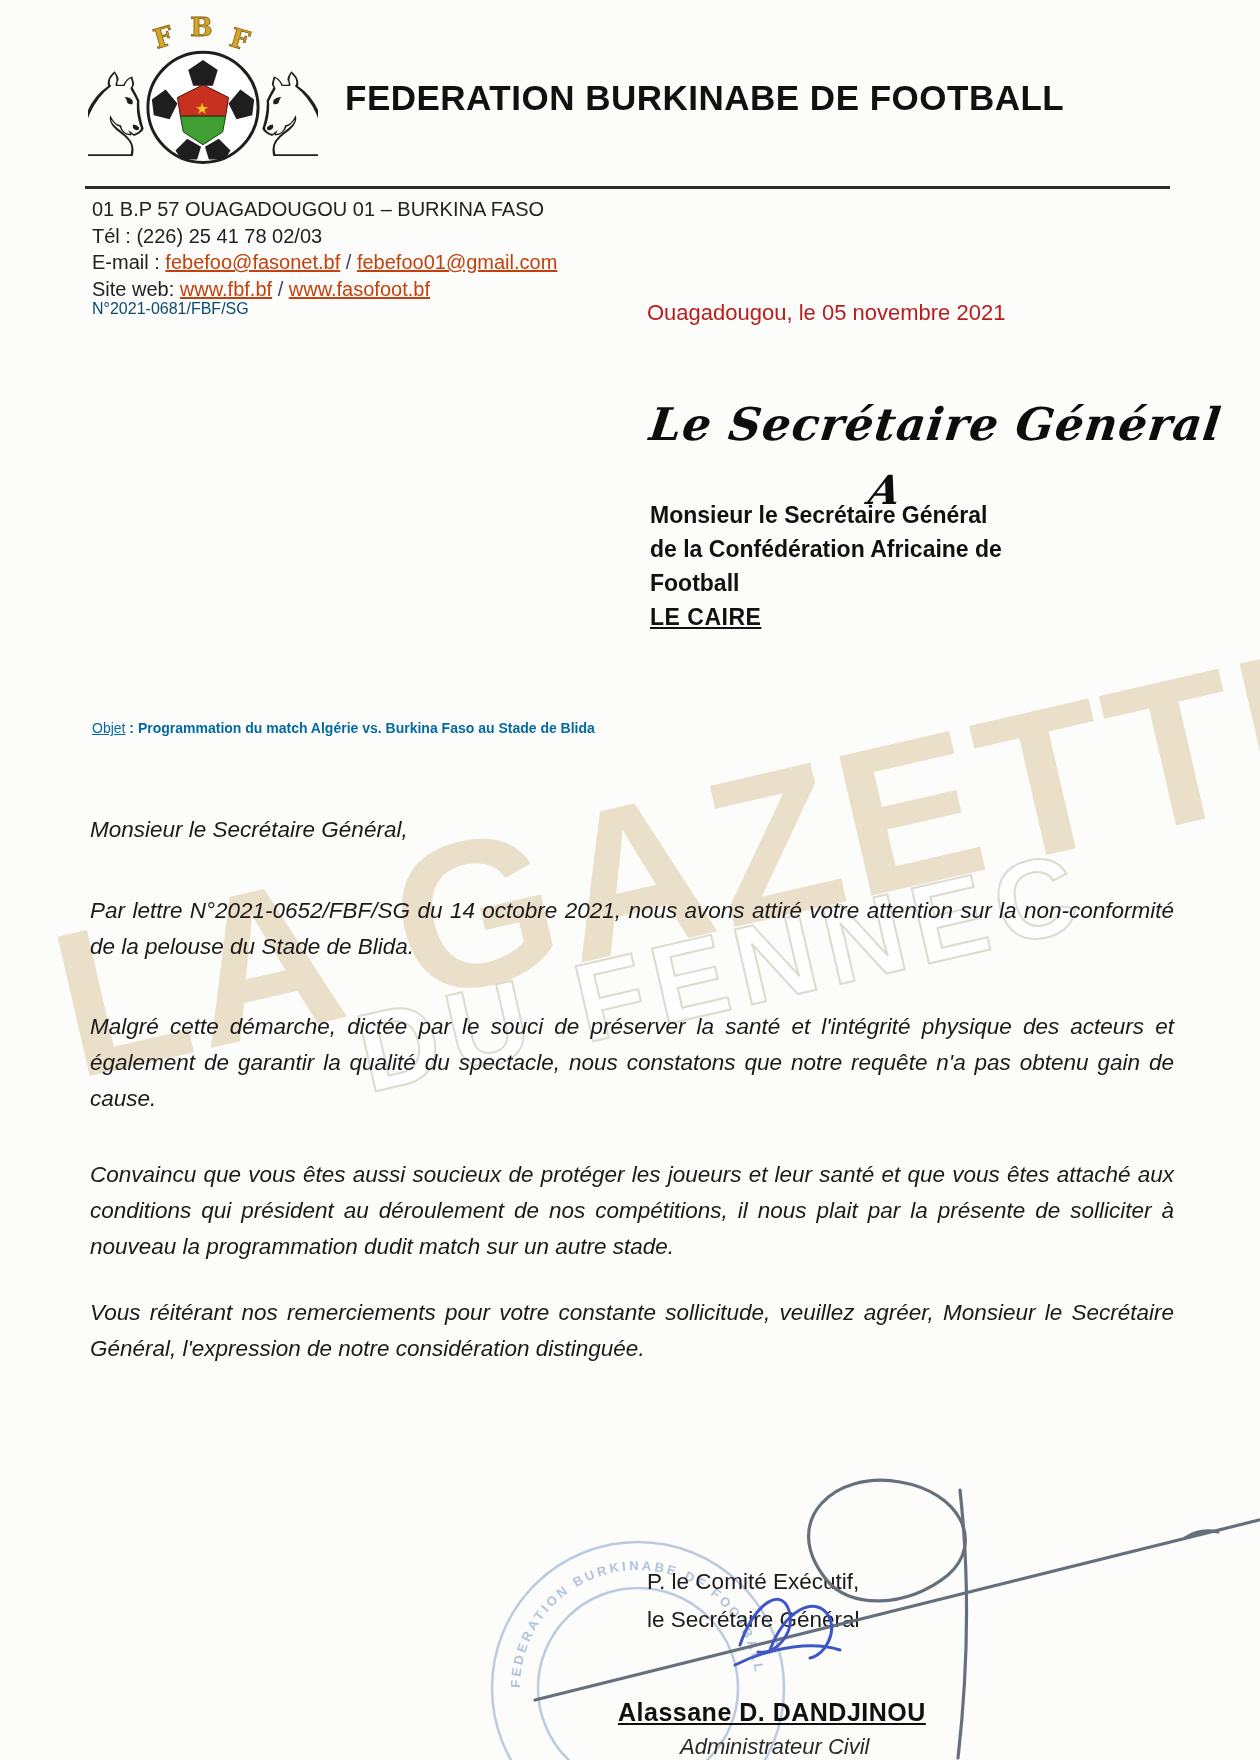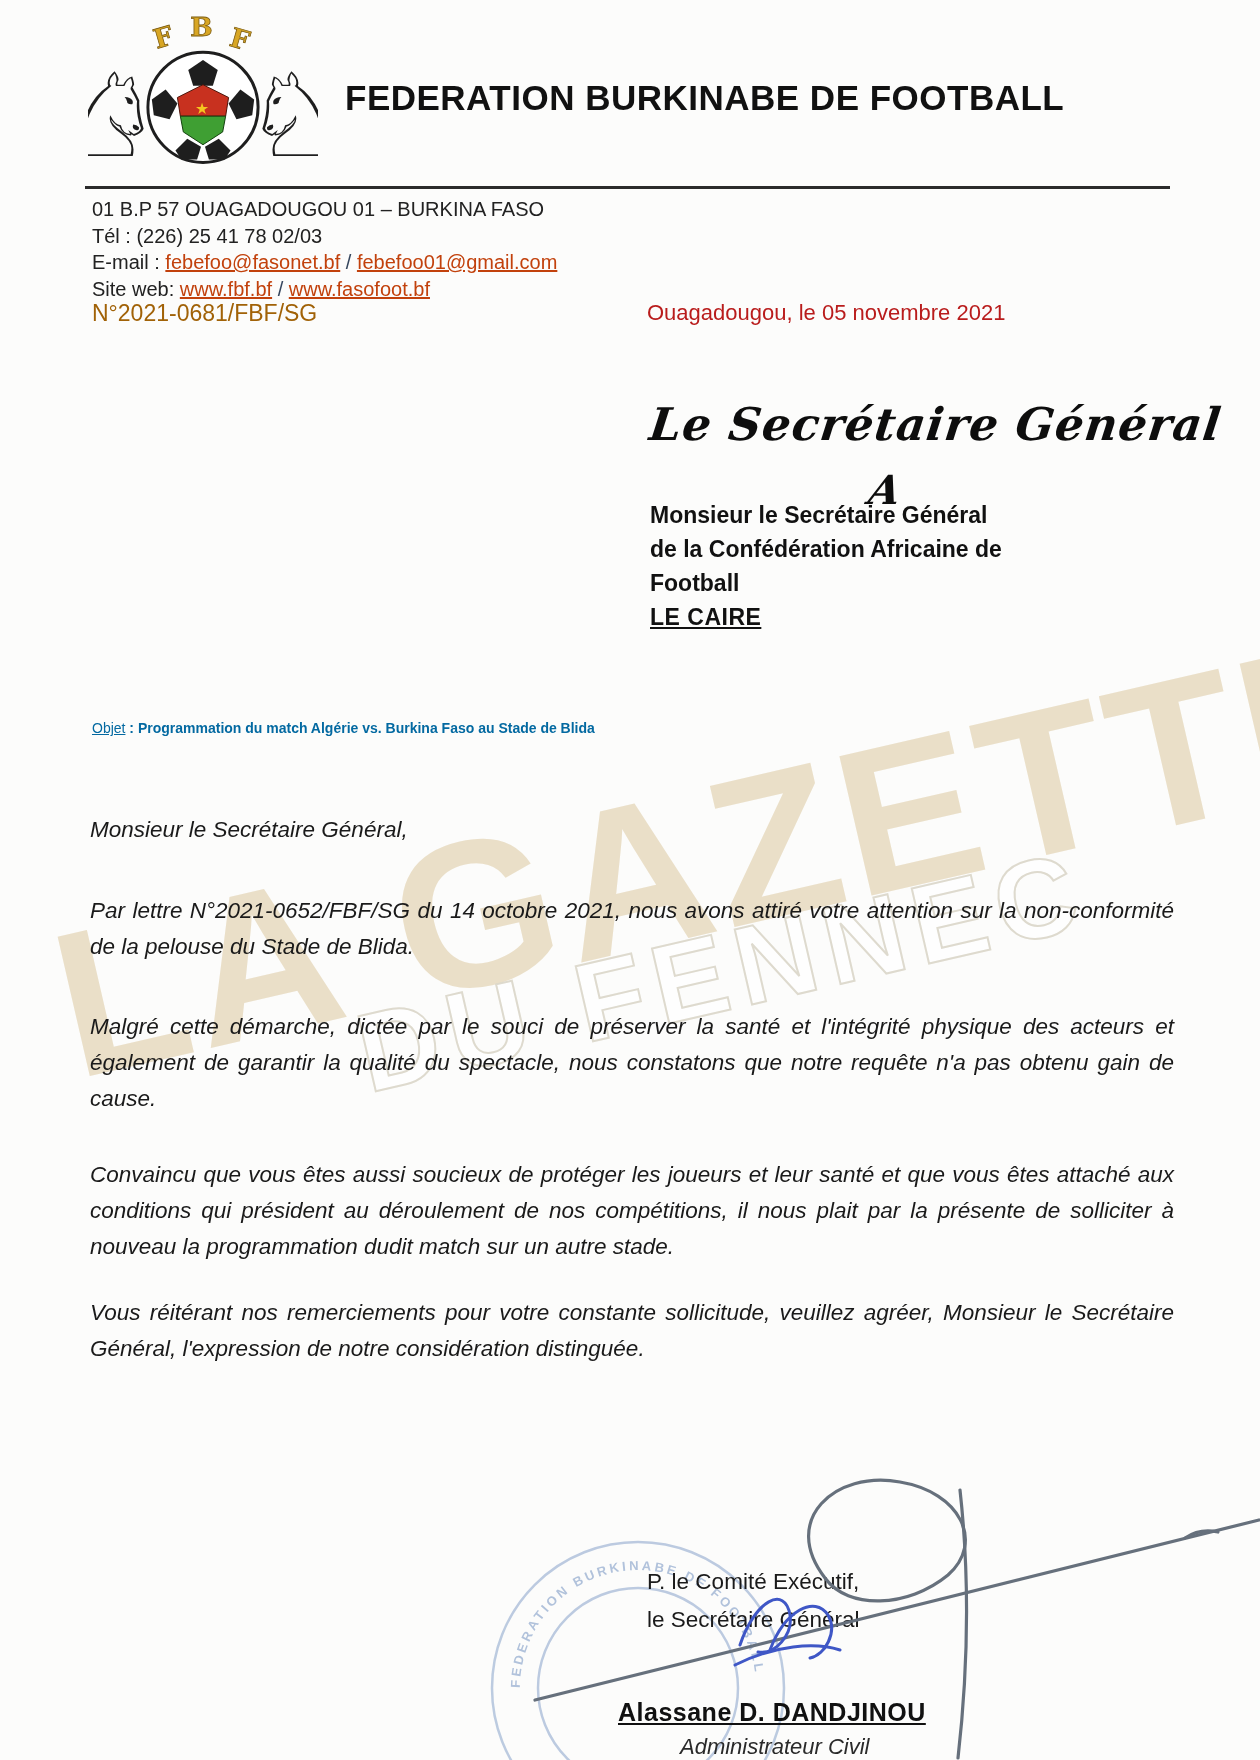--- a/index.html
+++ b/index.html
@@ -42,21 +42,21 @@
     position:absolute;left:345px;top:78px;width:880px;
     font-size:35px;font-weight:bold;letter-spacing:.5px;color:#111;
     white-space:nowrap;
   }
   .head-rule{position:absolute;left:85px;top:186px;width:1085px;height:3px;background:#2b2b2b;}
 
   .contact{position:absolute;left:92px;top:196px;font-size:20px;line-height:26.5px;color:#222;}
   .contact a{color:#c2410c;text-decoration:underline;}
   .contact .sep{color:#35465e;}
 
-  .ref{position:absolute;left:92px;top:300px;font-size:23px;color:#a16207;}
+  .ref{position:absolute;left:92px;top:300px;font-size:16px;color:#0c4a6e;}
   .dateline{position:absolute;left:647px;top:300px;font-size:22px;color:#b91c1c;}
 
   
   .sender-script{
     position:absolute;left:650px;top:398px;width:470px;text-align:center;
     font-family:"DejaVu Serif", serif;font-style:italic;font-weight:bold;
     font-size:45px;color:#0d0d0d;transform:skewX(-7deg);letter-spacing:1px;
     white-space:nowrap;
   }
   .script-a{

